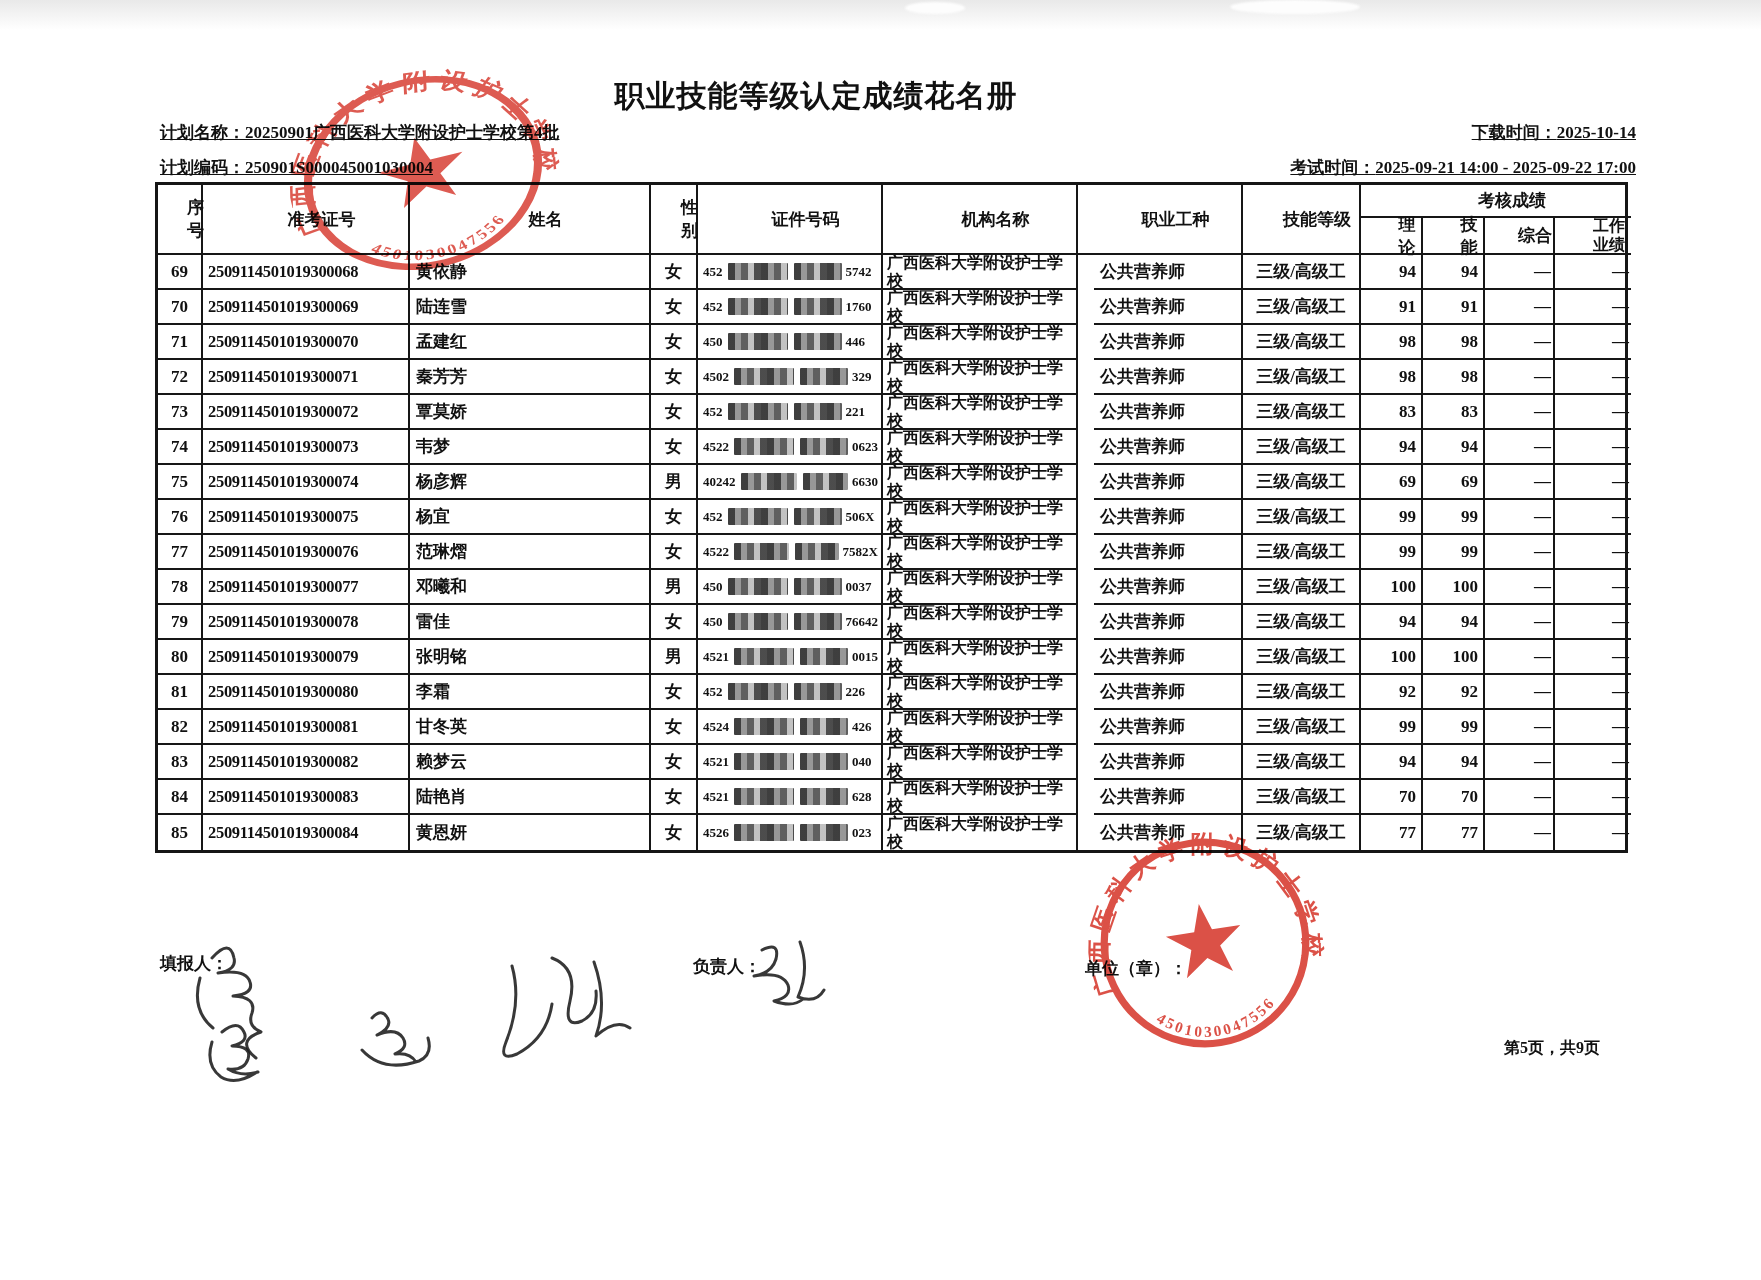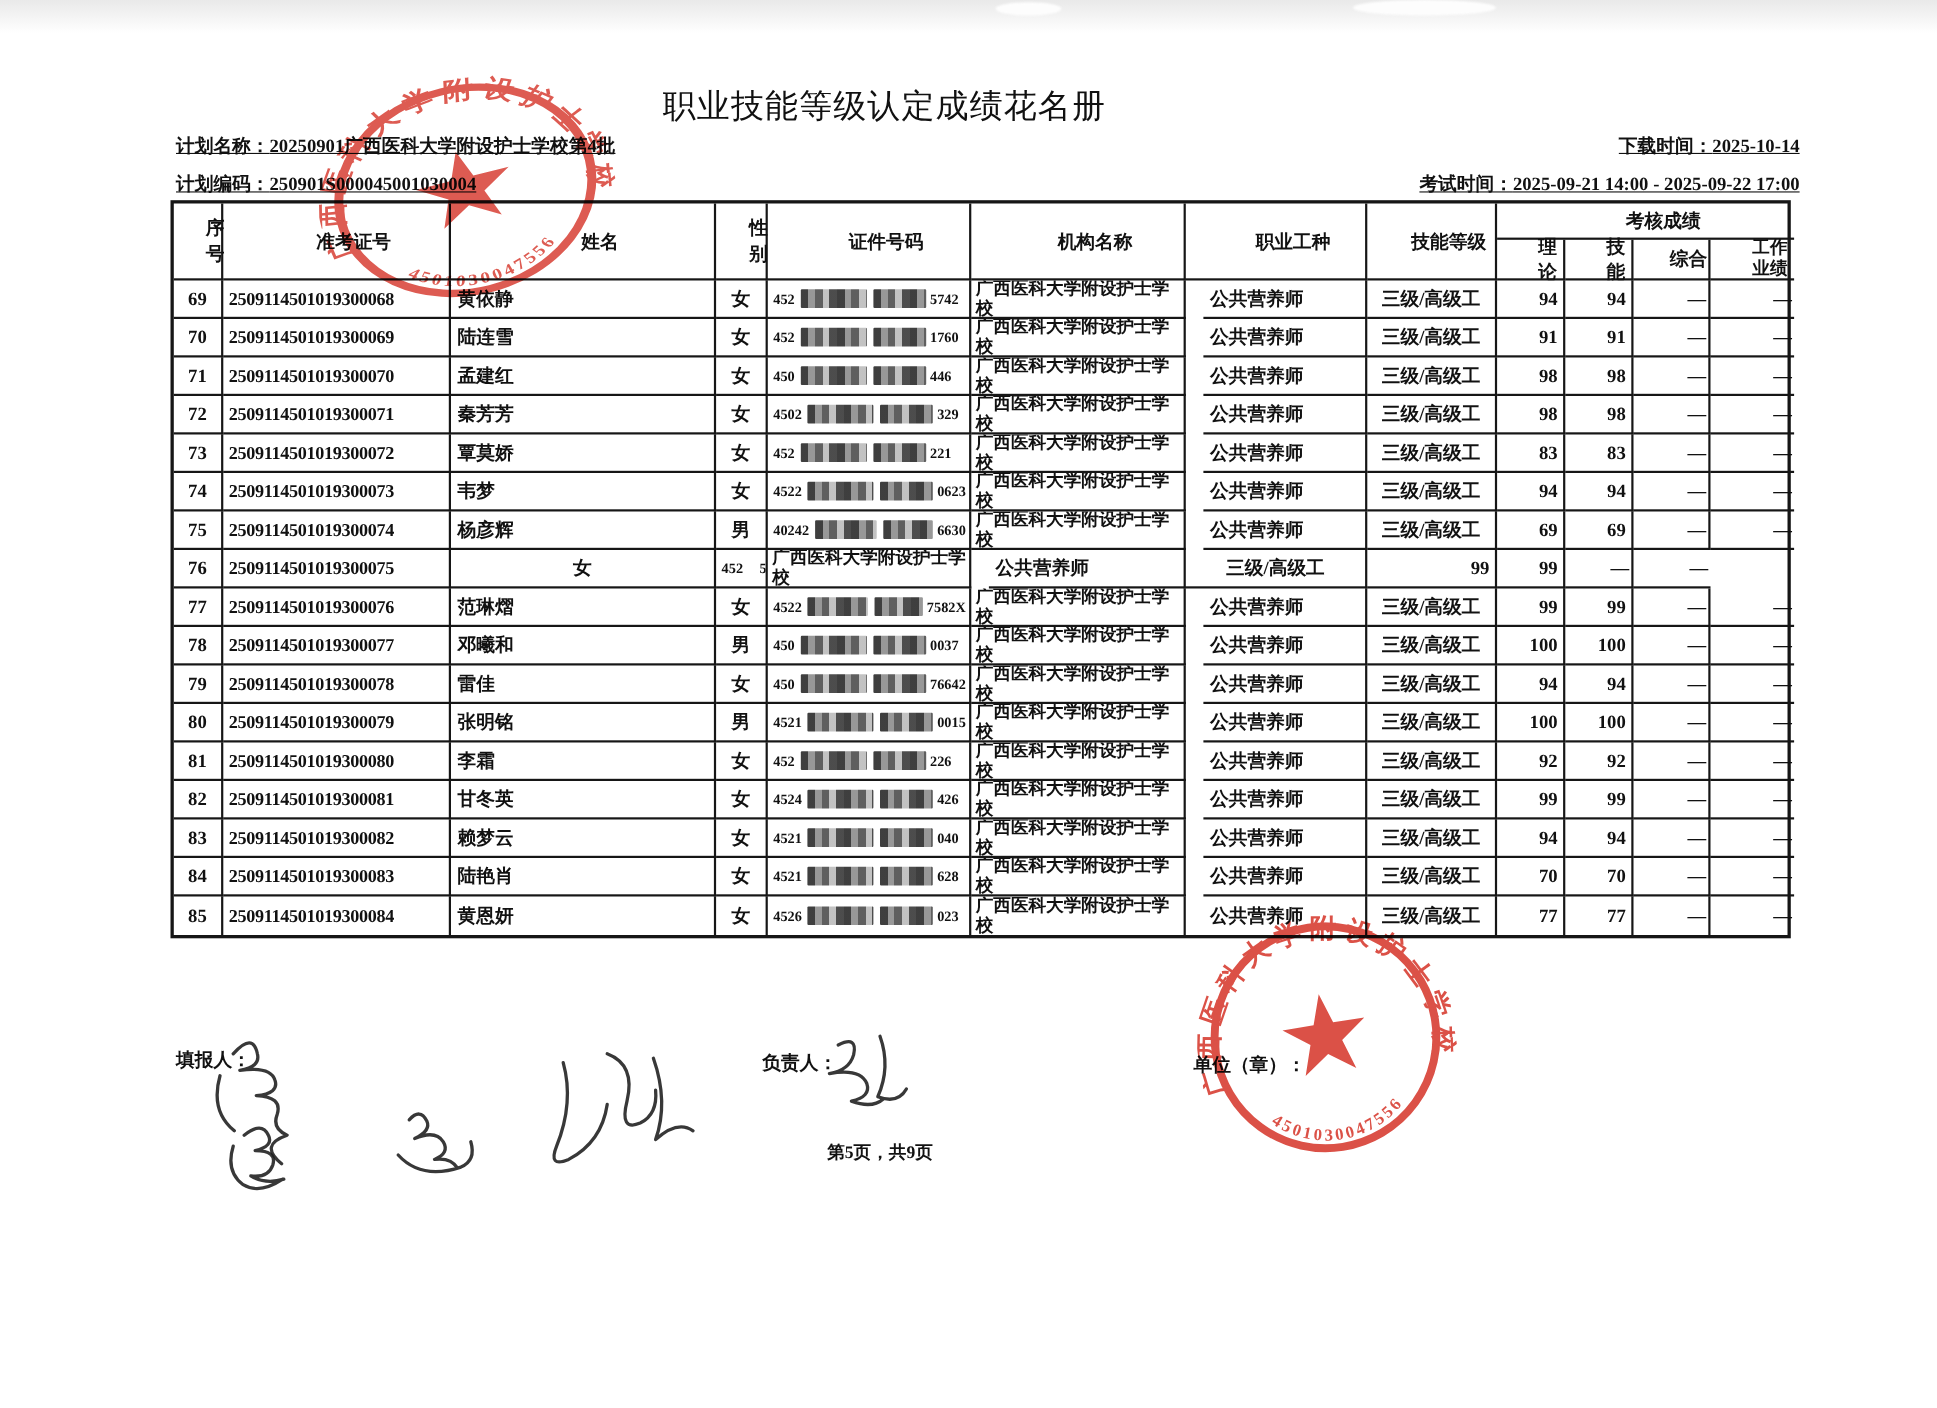--- a/index.html
+++ b/index.html
@@ -19,22 +19,22 @@
     background:linear-gradient(180deg,#e9e9e9 0%,#f6f6f6 60%,#ffffff 100%);
   }
   .smudge{
     position:absolute;background:#fdfdfd;border-radius:50%;
     filter:blur(1px);
   }
   .sm1{left:905px;top:2px;width:60px;height:12px;}
   .sm2{left:1230px;top:0px;width:130px;height:14px;}
 
   .doc-title{
-    position:absolute;left:4px;top:76px;width:1600px;text-align:center;
-    font-size:30px;font-weight:400;letter-spacing:1px;
+    position:absolute;left:16px;top:76px;width:1600px;text-align:center;
+    font-size:30px;font-weight:700;letter-spacing:1px;
   }
   .meta{position:absolute;font-size:17px;font-weight:700;white-space:nowrap;text-decoration:underline;}
   .meta-pn{left:160px;top:121px;}
   .meta-pc{left:160px;top:156px;}
   .meta-dl{right:125px;top:121px;}
   .meta-ex{right:125px;top:156px;}
 
   .table{
     position:absolute;left:155px;top:182px;width:1473px;
     border:3px solid var(--line);box-sizing:border-box;background:#fff;
@@ -67,21 +67,21 @@
   .td.c-occ{padding-left:6px;margin-left:16px;}
   .mask{display:inline-block;height:17px;border-radius:1px;opacity:.92;flex-shrink:1;
     background:repeating-linear-gradient(90deg,#2e2e2e 0 7px,#8f8f8f 7px 13px,#515151 13px 20px,#bdbdbd 20px 26px,#3d3d3d 26px 33px);}
   .m1{width:60px;margin:0 6px 0 5px;}
   .m2{width:48px;margin-right:4px;}
 
   .footer-label{position:absolute;font-size:17px;font-weight:700;white-space:nowrap;}
   .f-filler{left:160px;top:952px;}
   .f-manager{left:693px;top:955px;}
   .f-unit{left:1085px;top:957px;}
-  .page-num{position:absolute;left:0;top:1038px;width:1600px;text-align:center;
+  .page-num{position:absolute;left:0;top:1038px;width:1600px;text-align:right;
     font-size:16px;font-weight:700;}
 
   .signatures{position:absolute;left:150px;top:920px;width:780px;height:180px;pointer-events:none;}
   .signatures path{stroke:#1c1c1c;stroke-width:3;fill:none;stroke-linecap:round;stroke-linejoin:round;opacity:.88;}
 
   .stamp{position:absolute;mix-blend-mode:multiply;pointer-events:none;}
   .stamp svg{width:100%;height:100%;display:block;}
   .stamp-top{left:288px;top:66px;width:270px;height:214px;transform:rotate(-14deg);opacity:.82;}
   .stamp-bottom{left:1088px;top:826px;width:234px;height:234px;transform:rotate(-9deg);opacity:.87;}
   .seal-ring{fill:none;stroke:var(--stamp-color);stroke-width:8;}
@@ -291,20 +291,21 @@
     <div class="td ctr">三级/高级工</div>
     <div class="td rgt">69</div>
     <div class="td rgt">69</div>
     <div class="td dash">—</div>
     <div class="td dash last-col">—</div>
   </div>
 
   <div class="tr">
     <div class="td ctr">76</div>
     <div class="td c-ticket">2509114501019300075</div>
+    <div class="td c-name">杨宜</div>
     <div class="td ctr">女</div>
     <div class="td c-id">
       <span>452</span>
       <span class="mask m1"></span>
       <span class="mask m2"></span>
       <span>506X</span>
     </div>
     <div class="td c-org">广西医科大学附设护士学校</div>
     <div class="td c-occ">公共营养师</div>
     <div class="td ctr">三级/高级工</div>

